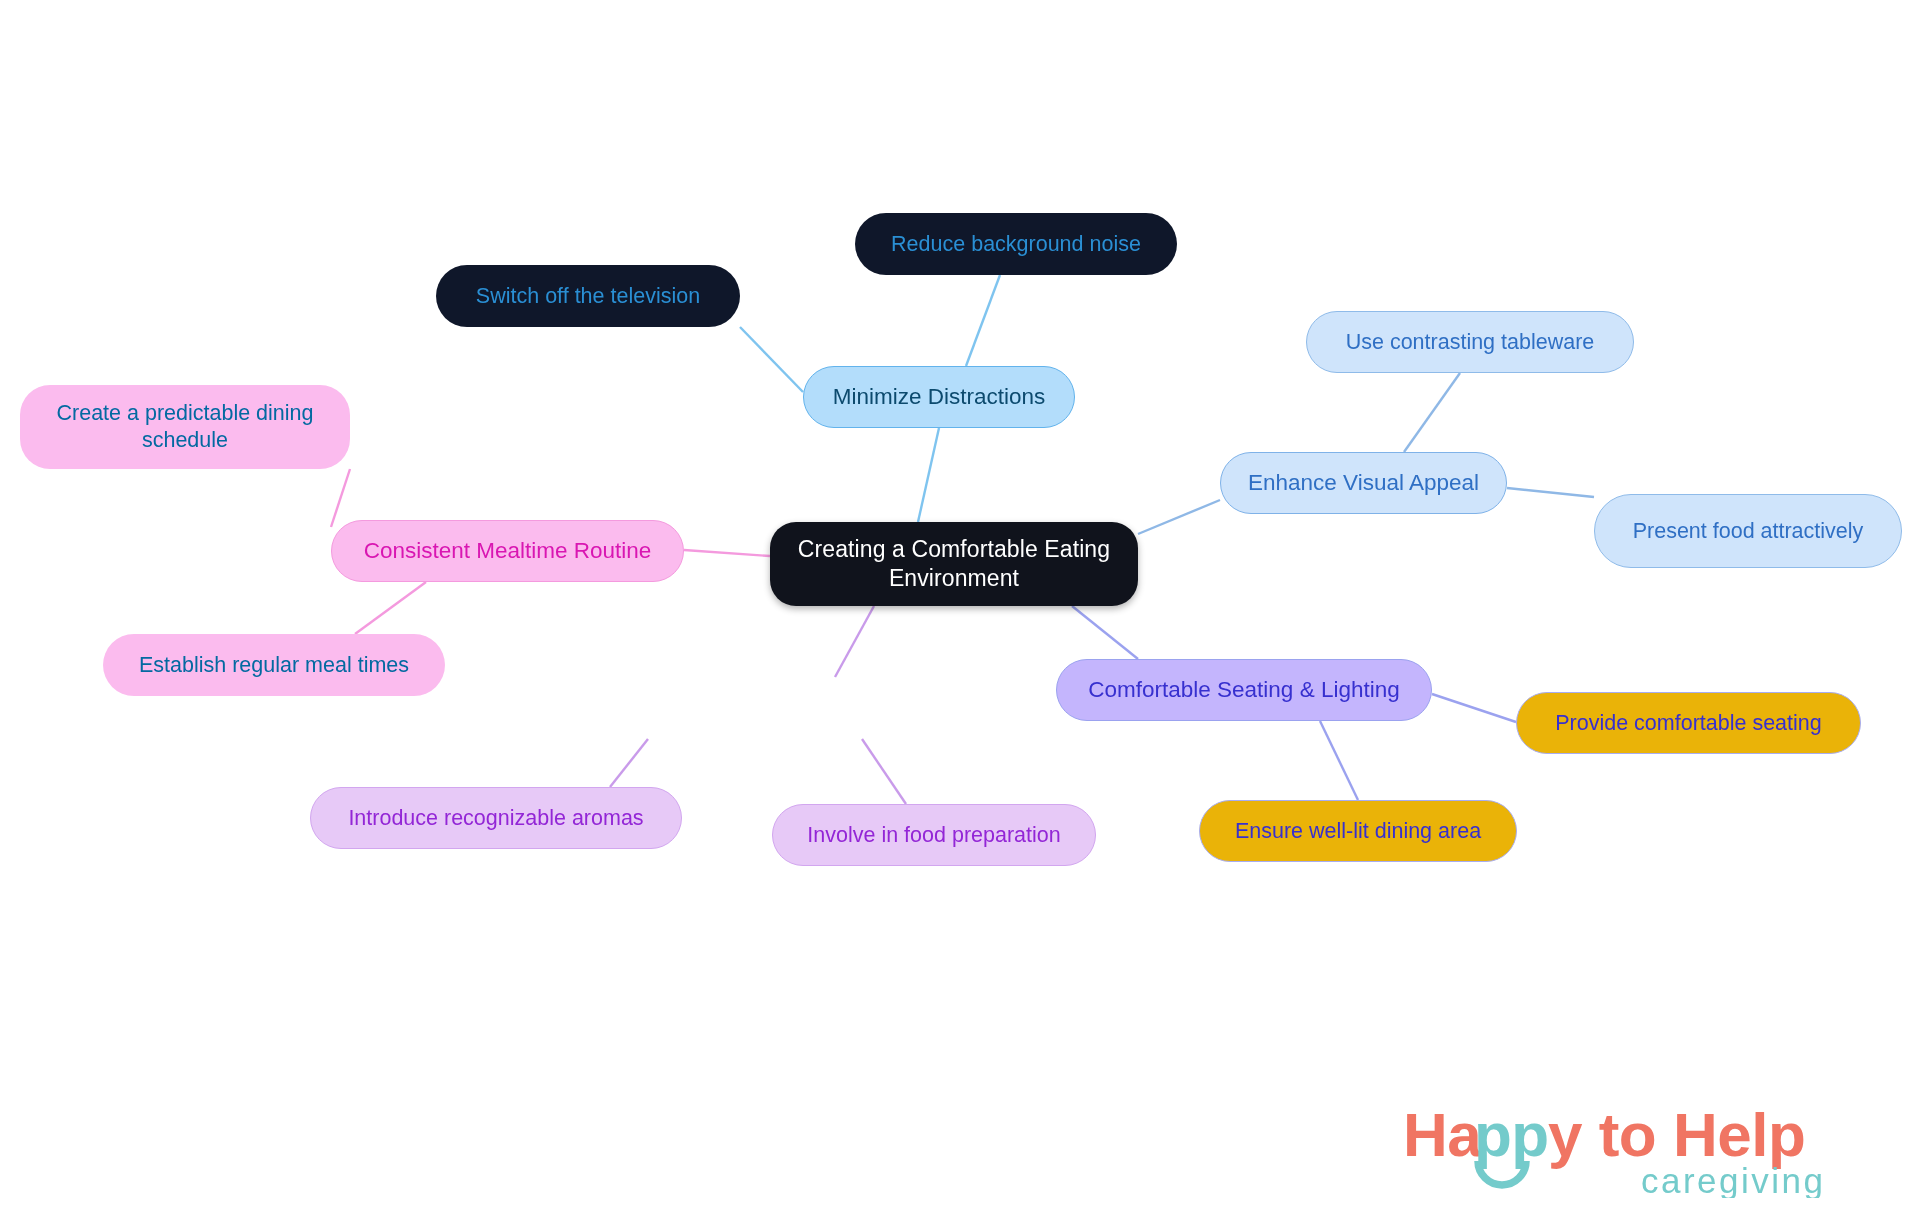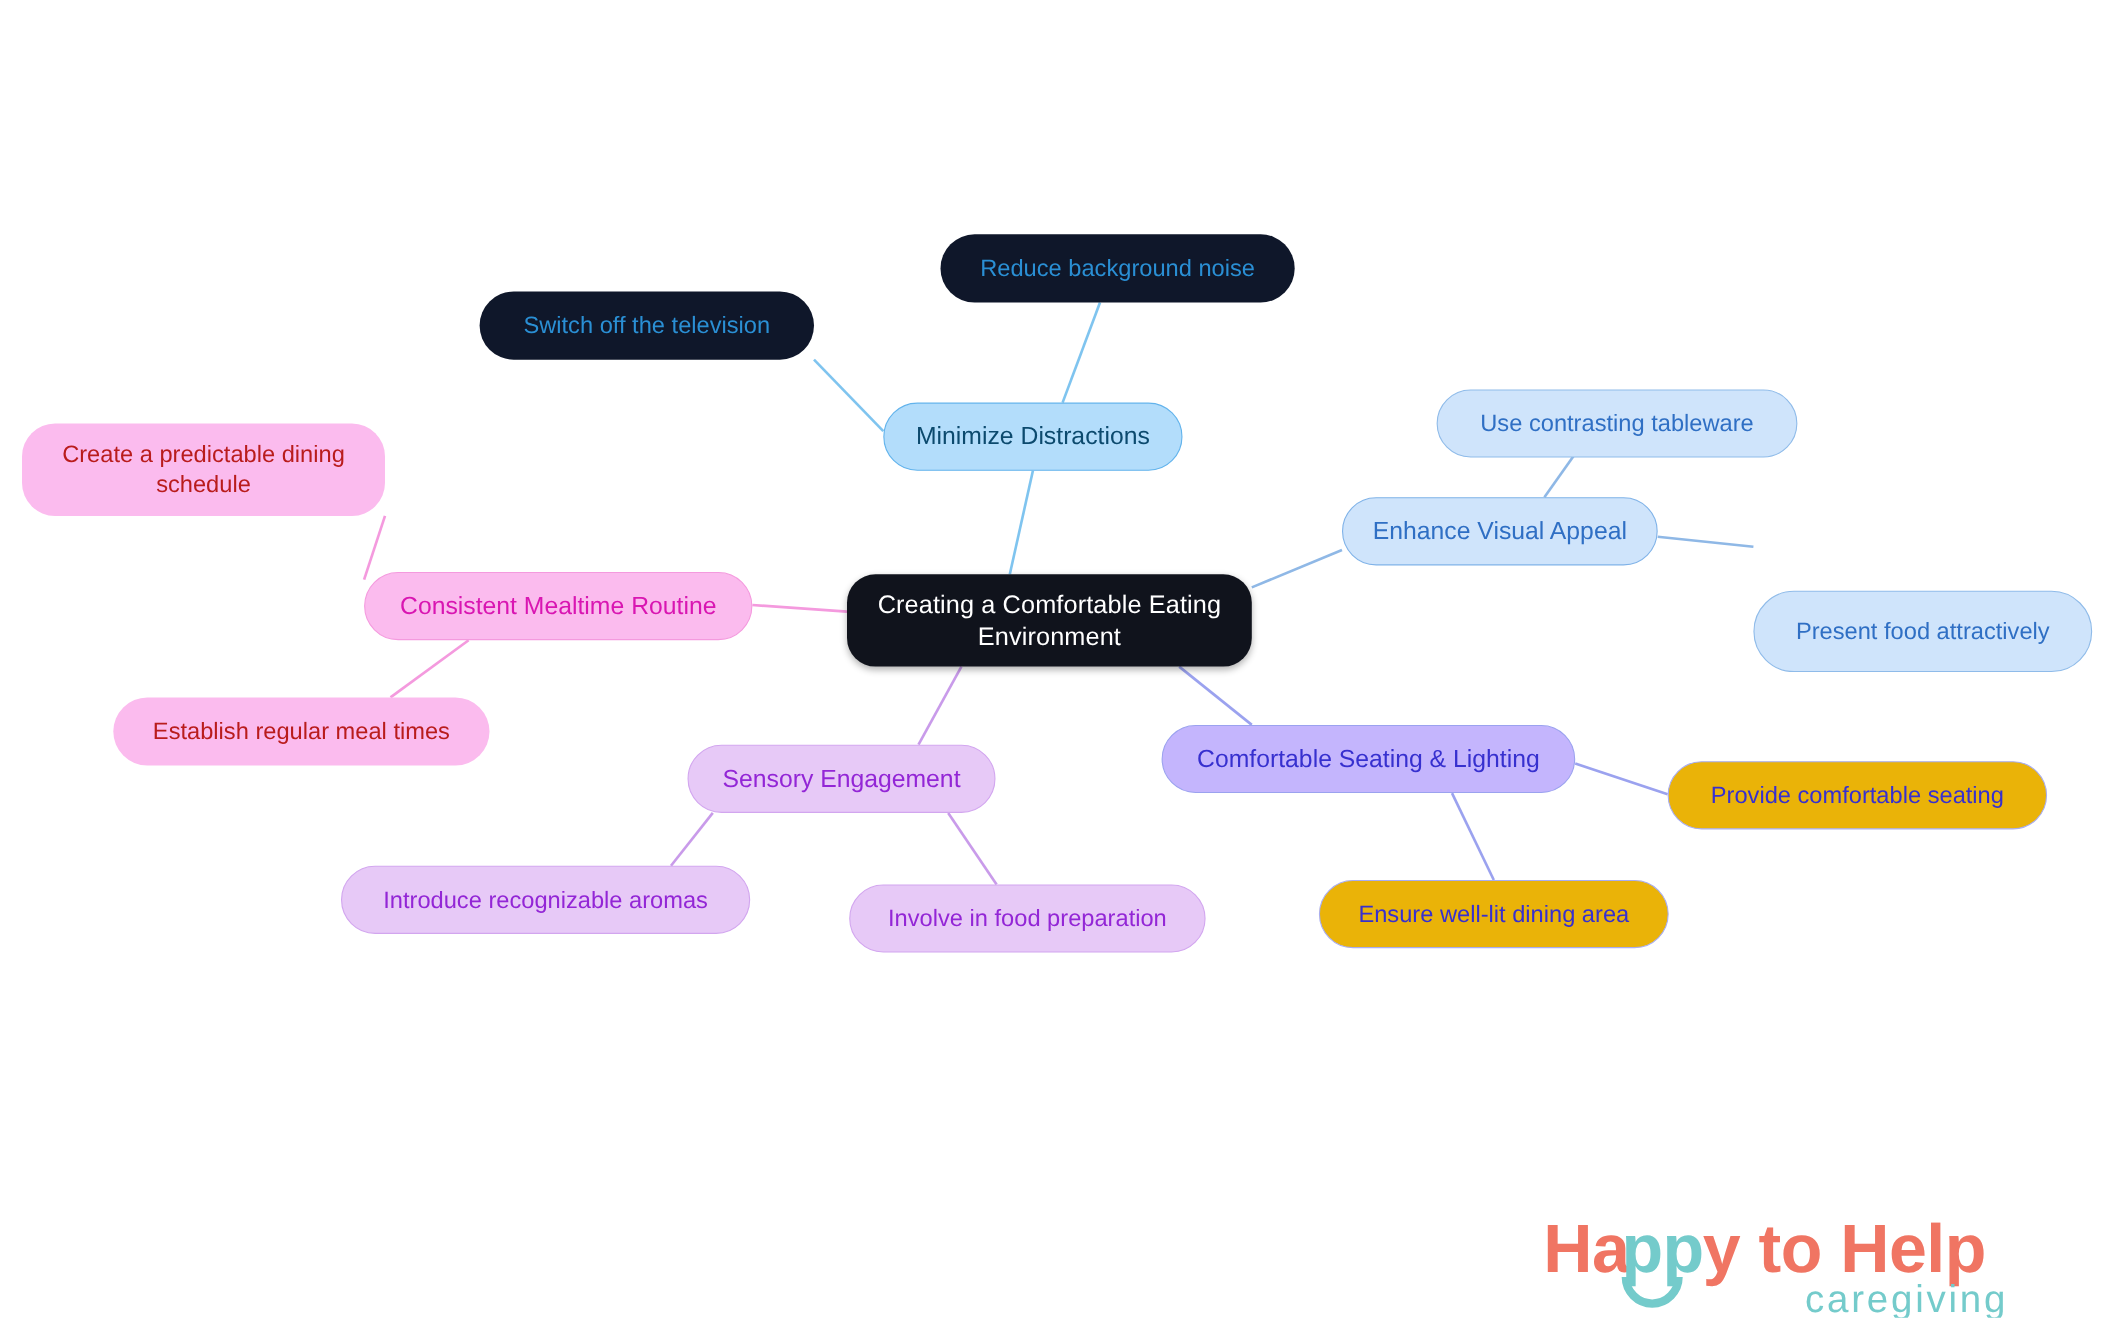--- a/index.html
+++ b/index.html
@@ -68,32 +68,31 @@
   
   .c-paleblue-branch {
     background: #cfe4fb;
     border: 1.6px solid #7fb2e8;
     color: #2f6fc4;
   }
   .c-paleblue-leaf {
     background: #cfe4fb;
     border: 1.4px solid #8fbbe9;
     color: #2f6fc4;
-    margin-top: 43px;
   }
   
   .c-pink-branch {
     background: #fbbbee;
     border: 1.6px solid #f49ade;
     color: #d916b2;
   }
   .c-pink-leaf {
     background: #fbbbee;
     border: none;
-    color: #b91c1c;
+    color: #0369a1;
   }
   
   .c-purple-branch {
     background: #e7c9f7;
     border: 1.6px solid #d2a6ef;
     color: #9326d6;
   }
   .c-purple-leaf {
     background: #e7c9f7;
     border: 1.4px solid #d2a6ef;
@@ -173,21 +172,20 @@
 
   <div class="node leaf c-paleblue-leaf" style="left:1594px; top:494px; width:308px; height:74px;">Present food attractively</div>
 
   <div class="node branch c-pink-branch" style="left:331px; top:520px; width:353px; height:62px;">Consistent Mealtime Routine</div>
 
   <div class="node leaf c-pink-leaf" style="left:20px; top:385px; width:330px; height:84px; border-radius:30px;">Create a predictable dining
 schedule</div>
 
   <div class="node leaf c-pink-leaf" style="left:103px; top:634px; width:342px; height:62px;">Establish regular meal times</div>
 
-  <div class="node branch c-purple-branch" style="left:625px; top:677px; width:280px; height:62px;">Sensory Engagement</div>
 
   <div class="node leaf c-purple-leaf" style="left:310px; top:787px; width:372px; height:62px;">Introduce recognizable aromas</div>
 
   <div class="node leaf c-purple-leaf" style="left:772px; top:804px; width:324px; height:62px;">Involve in food preparation</div>
 
   <div class="node branch c-peri-branch" style="left:1056px; top:659px; width:376px; height:62px;">Comfortable Seating &amp; Lighting</div>
 
   <div class="node leaf c-peri-leaf" style="left:1516px; top:692px; width:345px; height:62px;">Provide comfortable seating</div>
 
   <div class="node leaf c-peri-leaf" style="left:1199px; top:800px; width:318px; height:62px;text-align:center;">Ensure well-lit dining area</div>

